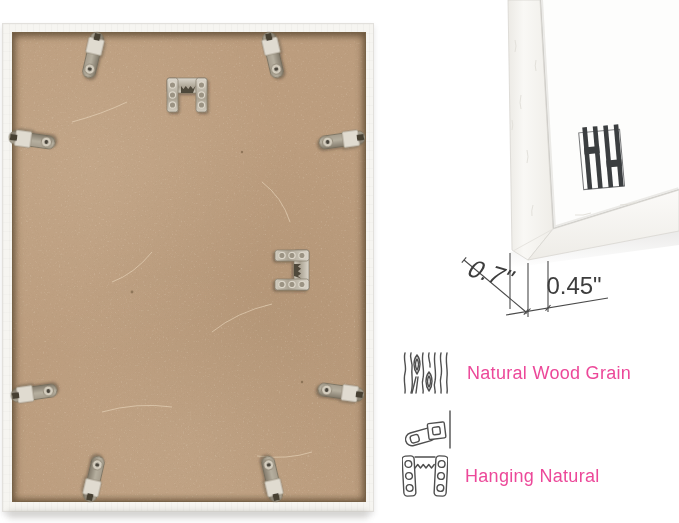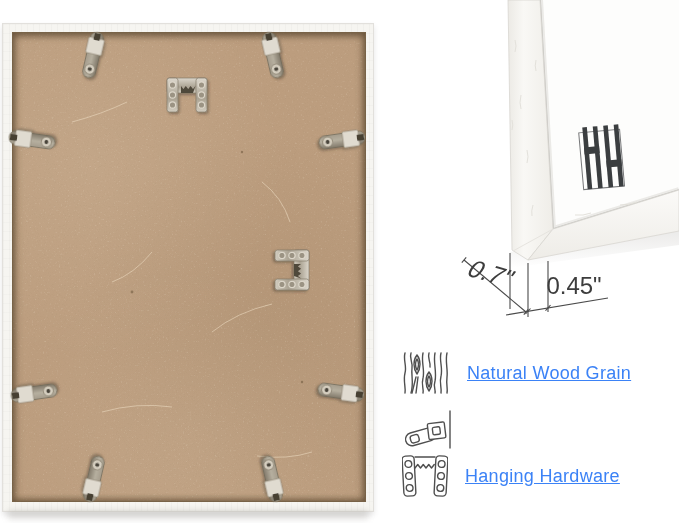--- a/index.html
+++ b/index.html
@@ -43,21 +43,21 @@
 
   
   .diagram{position:absolute;left:440px;top:0;width:239px;height:332px;overflow:visible;}
   .dim-text{fill:#3d3d3d;font-family:"Liberation Sans",sans-serif;font-weight:400;}
 
   
   .feature{position:absolute;left:402px;display:flex;align-items:center;gap:17px;}
   .f1{top:351px;}
   .f2{top:408px;}
   .f3{top:455px;}
-  .flabel{font-size:18px;color:#3b82f6;letter-spacing:0.3px;white-space:nowrap;text-decoration:underline;}
+  .flabel{font-size:18px;color:#ec4899;letter-spacing:0.3px;white-space:nowrap;}
   .ficon{flex:0 0 auto;}
   .oline{fill:none;stroke:#4f4f4f;stroke-width:1.4;stroke-linecap:round;stroke-linejoin:round;}
   .ofill{fill:#ffffff;stroke:#4f4f4f;stroke-width:1.4;stroke-linejoin:round;}
 </style>
 </head>
 <body>
 
 <div class="canvas">
 
   <section>
@@ -262,17 +262,17 @@
           <circle class="oline" cx="7" cy="21" r="3.4"></circle>
           <circle class="oline" cx="7" cy="33" r="3.4"></circle>
         </g>
         <g transform="rotate(3 39 21)">
           <rect class="ofill" x="33" y="1" width="12" height="40" rx="3.5"></rect>
           <circle class="oline" cx="39" cy="9" r="3.4"></circle>
           <circle class="oline" cx="39" cy="21" r="3.4"></circle>
           <circle class="oline" cx="39" cy="33" r="3.4"></circle>
         </g>
       </svg>
-      <span class="flabel">Hanging Hardware</span>
+      <span class="flabel">Hanging Natural</span>
     </div>
 
   </section>
 </div>
 
 </body></html>

